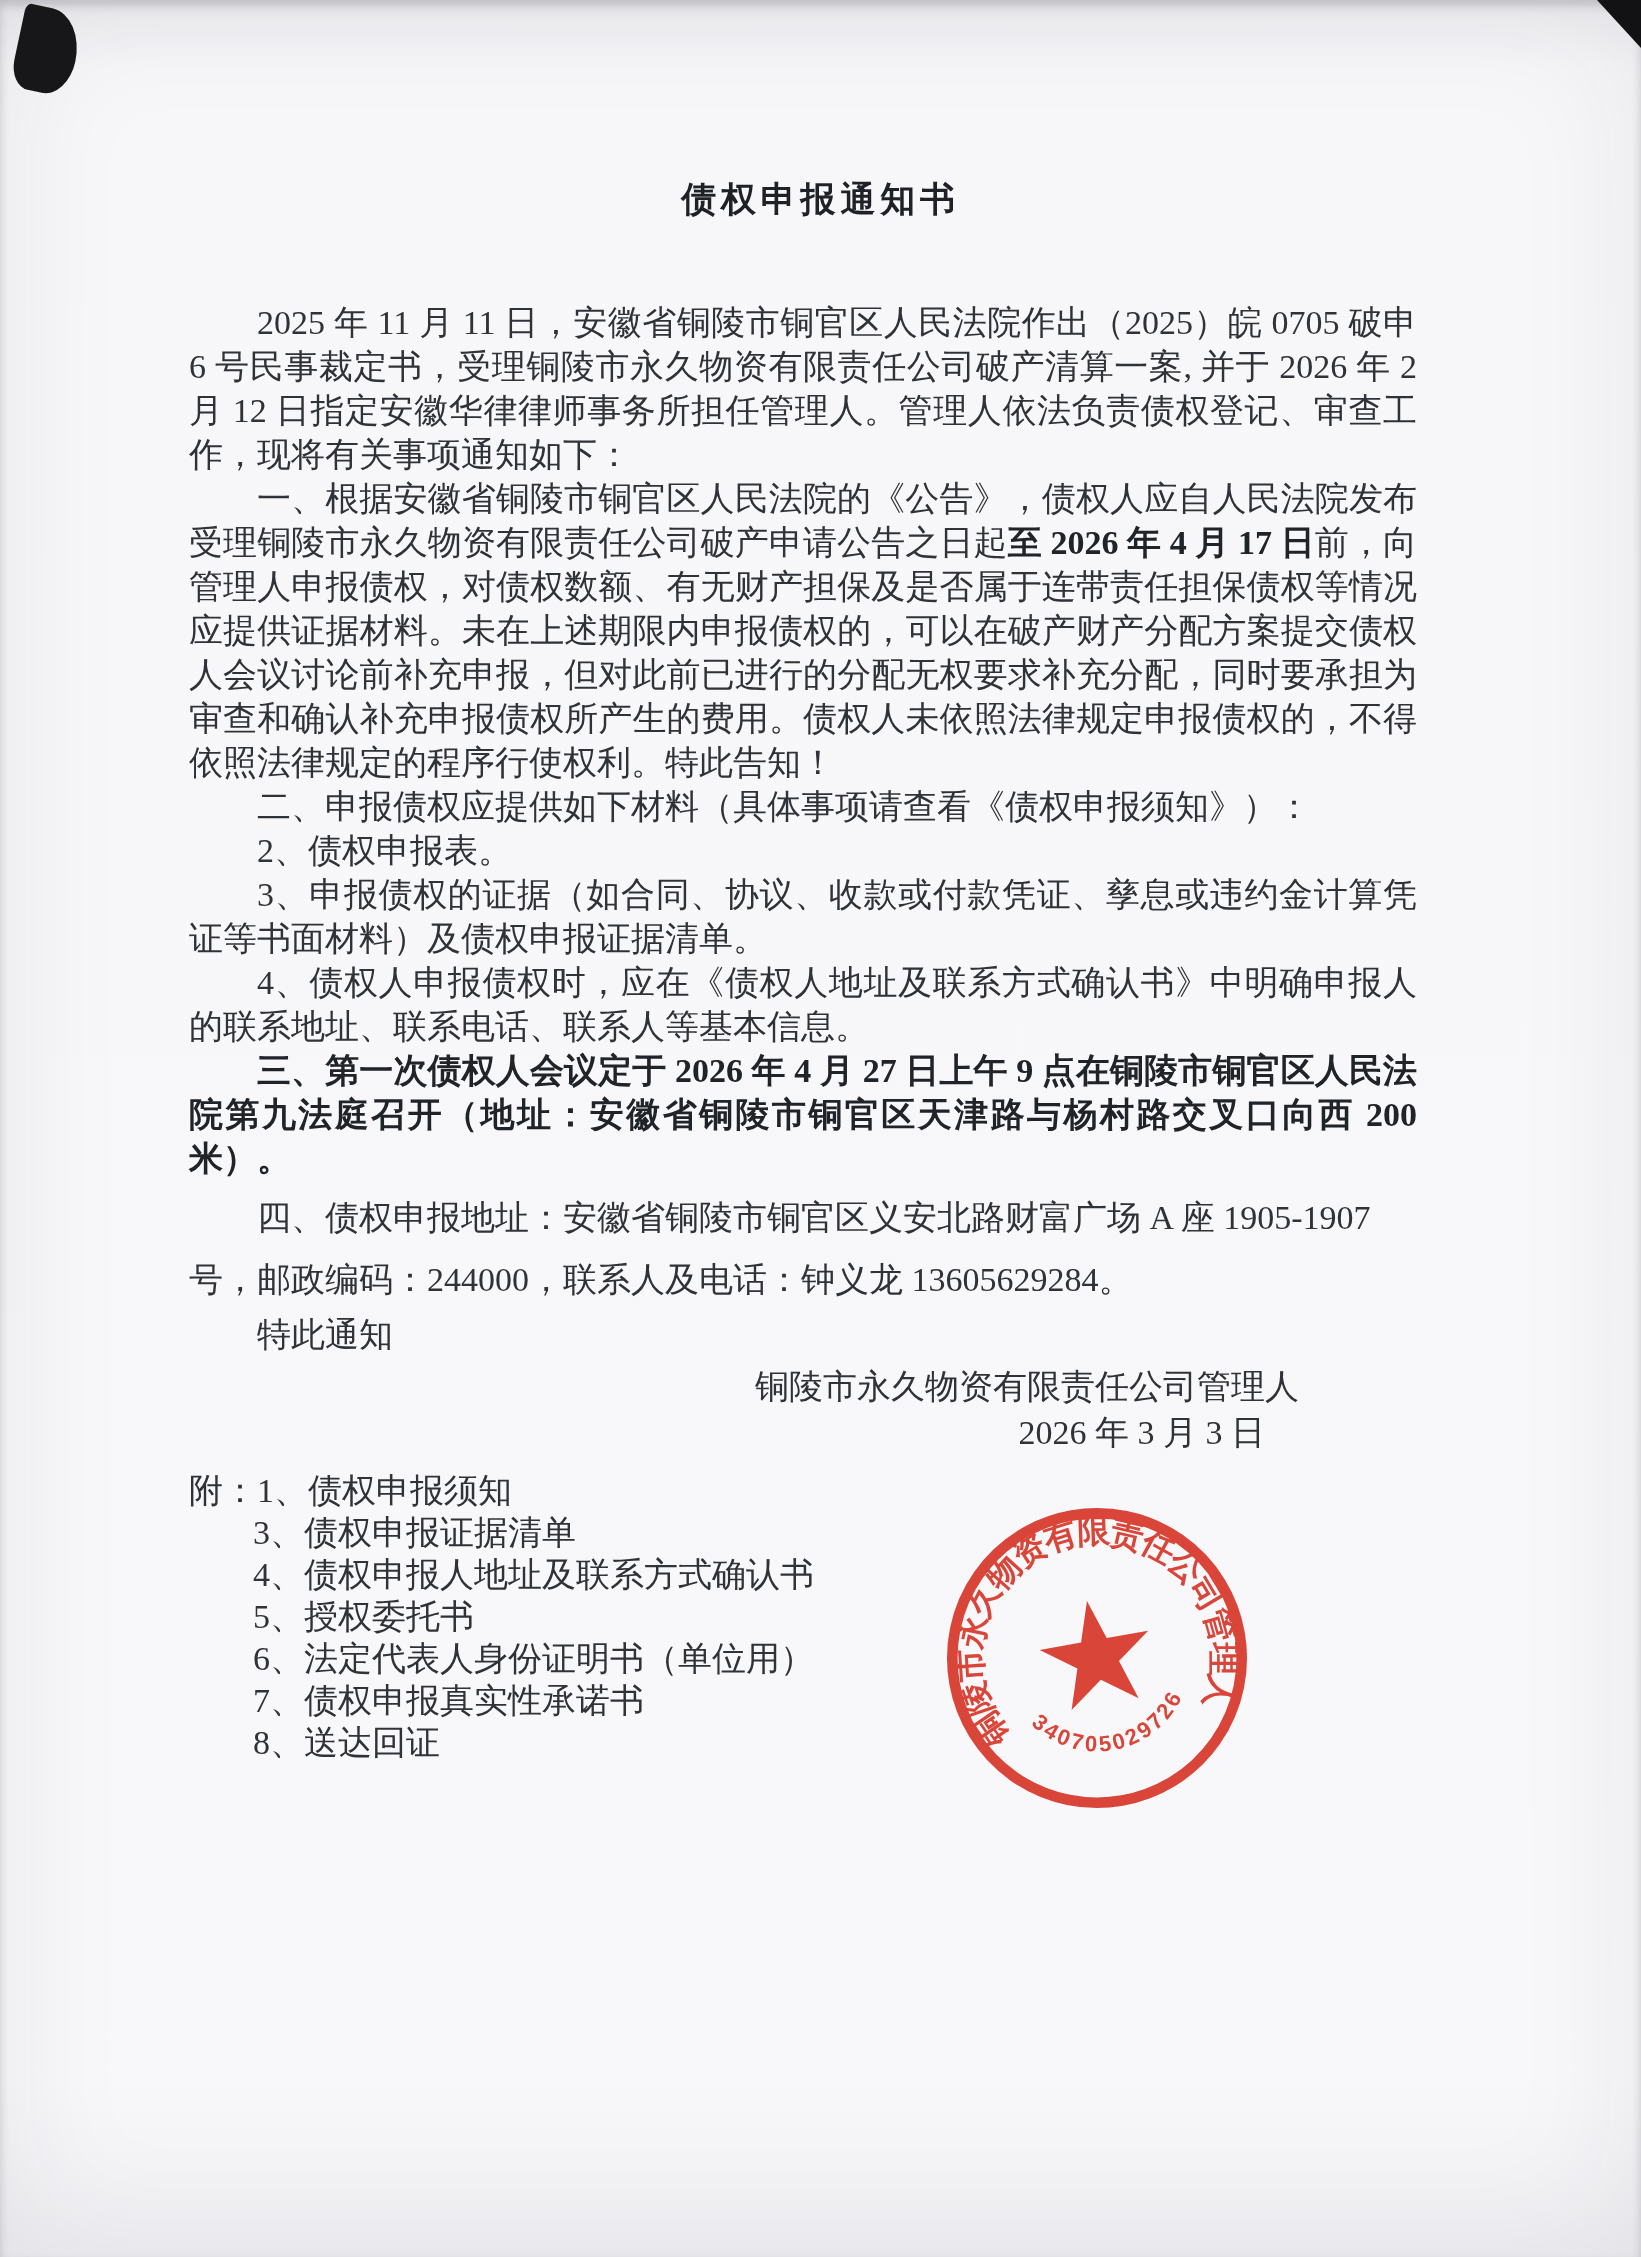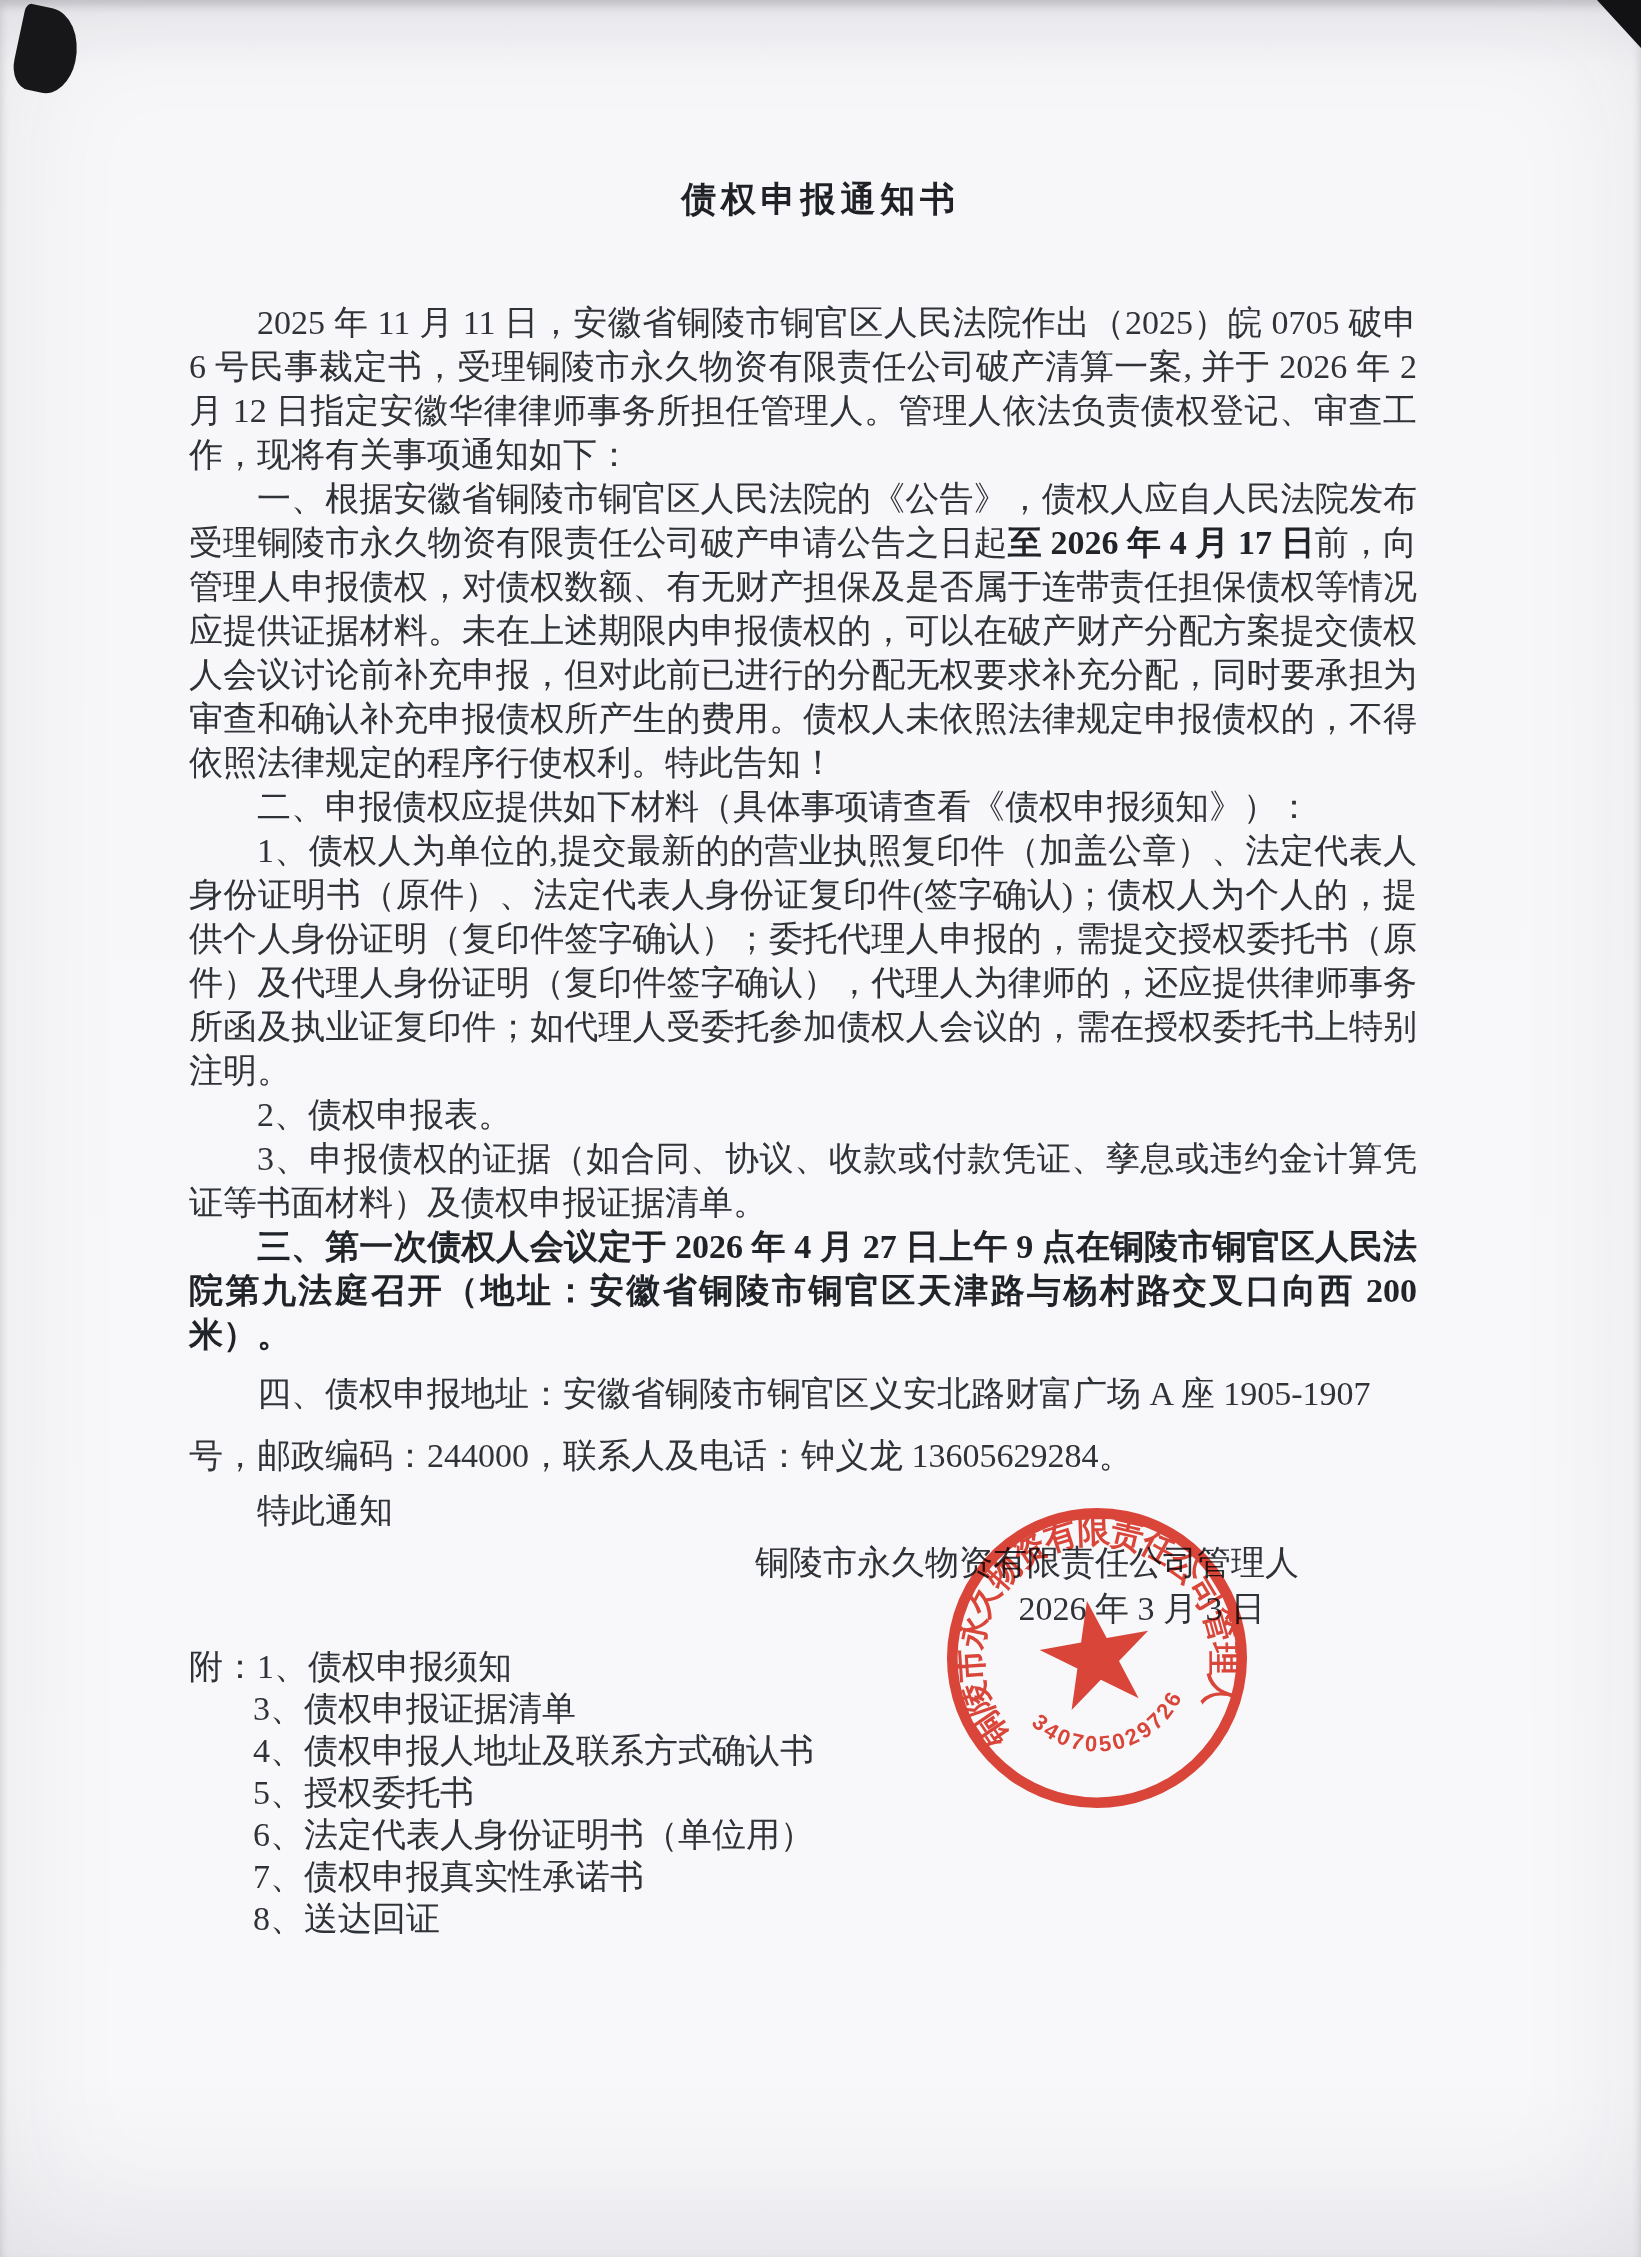--- a/index.html
+++ b/index.html
@@ -62,23 +62,23 @@
 
   <h1 class="doc-title">债权申报通知书</h1>
 
   <div class="content">
 
     <p class="para indent">2025 年 11 月 11 日，安徽省铜陵市铜官区人民法院作出（2025）皖 0705 破申 6 号民事裁定书，受理铜陵市永久物资有限责任公司破产清算一案, 并于 2026 年 2 月 12 日指定安徽华律律师事务所担任管理人。管理人依法负责债权登记、审查工作，现将有关事项通知如下：</p>
 
     <p class="para indent"><span>一、根据安徽省铜陵市铜官区人民法院的《公告》，债权人应自人民法院发布受理铜陵市永久物资有限责任公司破产申请公告之日起</span><span class="b">至 2026 年 4 月 17 日</span><span>前，向管理人申报债权，对债权数额、有无财产担保及是否属于连带责任担保债权等情况应提供证据材料。未在上述期限内申报债权的，可以在破产财产分配方案提交债权人会议讨论前补充申报，但对此前已进行的分配无权要求补充分配，同时要承担为审查和确认补充申报债权所产生的费用。债权人未依照法律规定申报债权的，不得依照法律规定的程序行使权利。特此告知！</span></p>
 
     <p class="para indent">二、申报债权应提供如下材料（具体事项请查看《债权申报须知》）：</p>
-    <p class="para indent">1、债权人为单位的,提交最新的的营业执照复印件（加盖公章）、法定代表人身份证明书（原件）、法定代表人身份证复印件(签字确认)；债权人为个人的，提供个人身份证明（复印件签字确认）；委托代理人申报的，需提交授权委托书（原件）及代理人身份证明（复印件签字确认），代理人为律师的，还应提供律师事务所函及执业证复印件；如代理人受委托参加债权人会议的，需在授权委托书上特别注明。</p>
     <p class="para indent">2、债权申报表。</p>
     <p class="para indent">3、申报债权的证据（如合同、协议、收款或付款凭证、孳息或违约金计算凭证等书面材料）及债权申报证据清单。</p>
+    <p class="para indent">4、债权人申报债权时，应在《债权人地址及联系方式确认书》中明确申报人的联系地址、联系电话、联系人等基本信息。</p>
 
     <p class="para indent b">三、第一次债权人会议定于 2026 年 4 月 27 日上午 9 点在铜陵市铜官区人民法院第九法庭召开（地址：安徽省铜陵市铜官区天津路与杨村路交叉口向西 200 米）。</p>
 
     <div class="sec4">
       <div class="sec4-line indent">四、债权申报地址：安徽省铜陵市铜官区义安北路财富广场 A 座 1905-1907</div>
       <div class="sec4-line">号，邮政编码：244000，联系人及电话：钟义龙 13605629284。</div>
     </div>
 
     <p class="para indent closing">特此通知</p>
 

